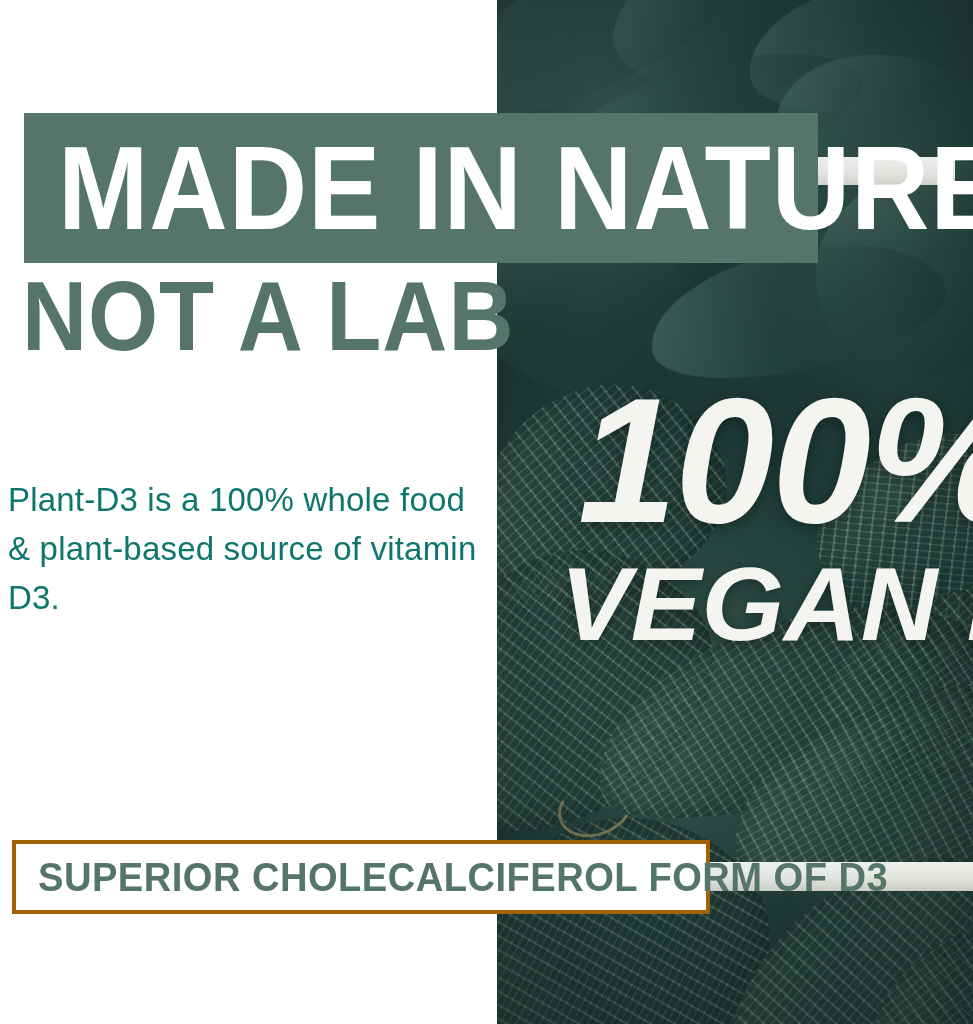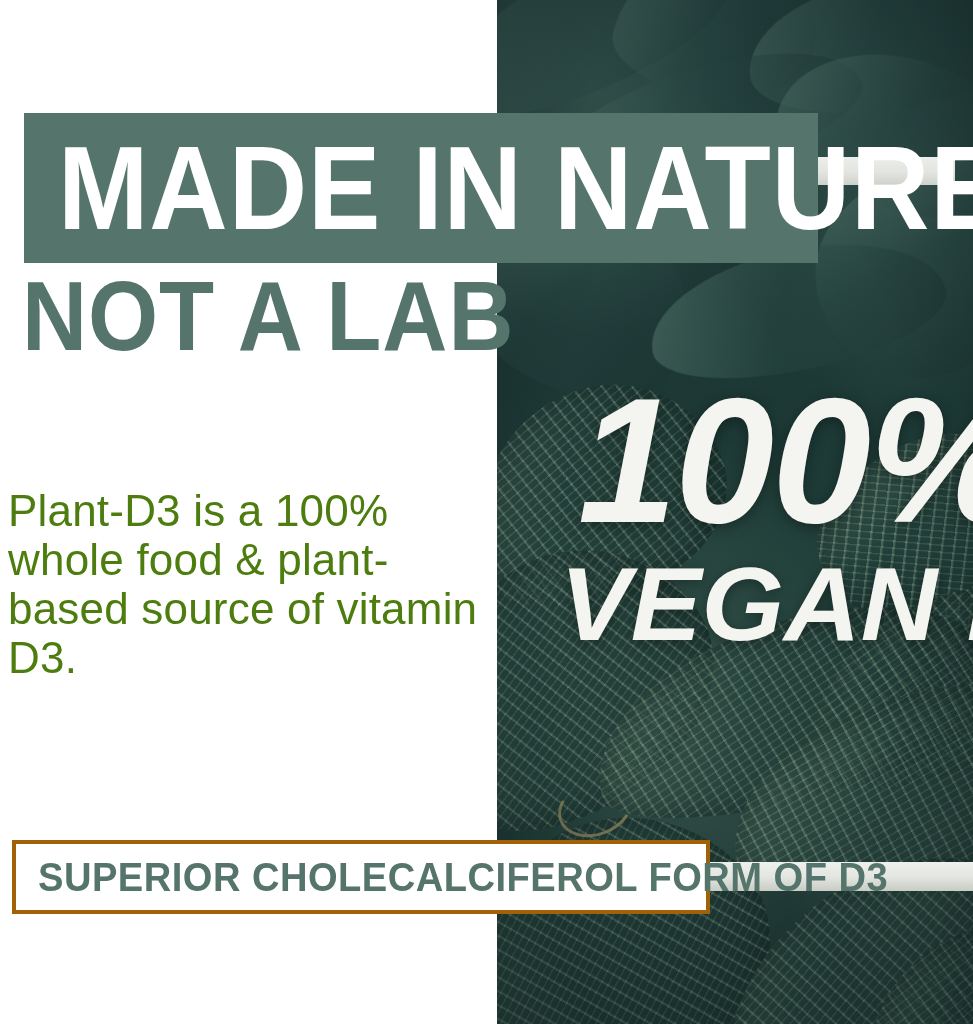--- a/index.html
+++ b/index.html
@@ -172,24 +172,24 @@
     transform-origin: left top;
     white-space: nowrap;
   }
 
   
   .body-copy {
     position: absolute;
     left: 8px;
     top: 442px;
     width: 470px;
-    color: #4d7c0f;
+    color: #0f766e;
     font-family: "Liberation Sans", sans-serif;
     font-weight: 300;
-    font-size: 44px;
+    font-size: 33px;
     line-height: 49px;
     letter-spacing: 0.2px;
   }
 
   
   .hero-100 {
     position: absolute;
     left: 578px;
     top: 372px;
     color: #f4f5f1;

